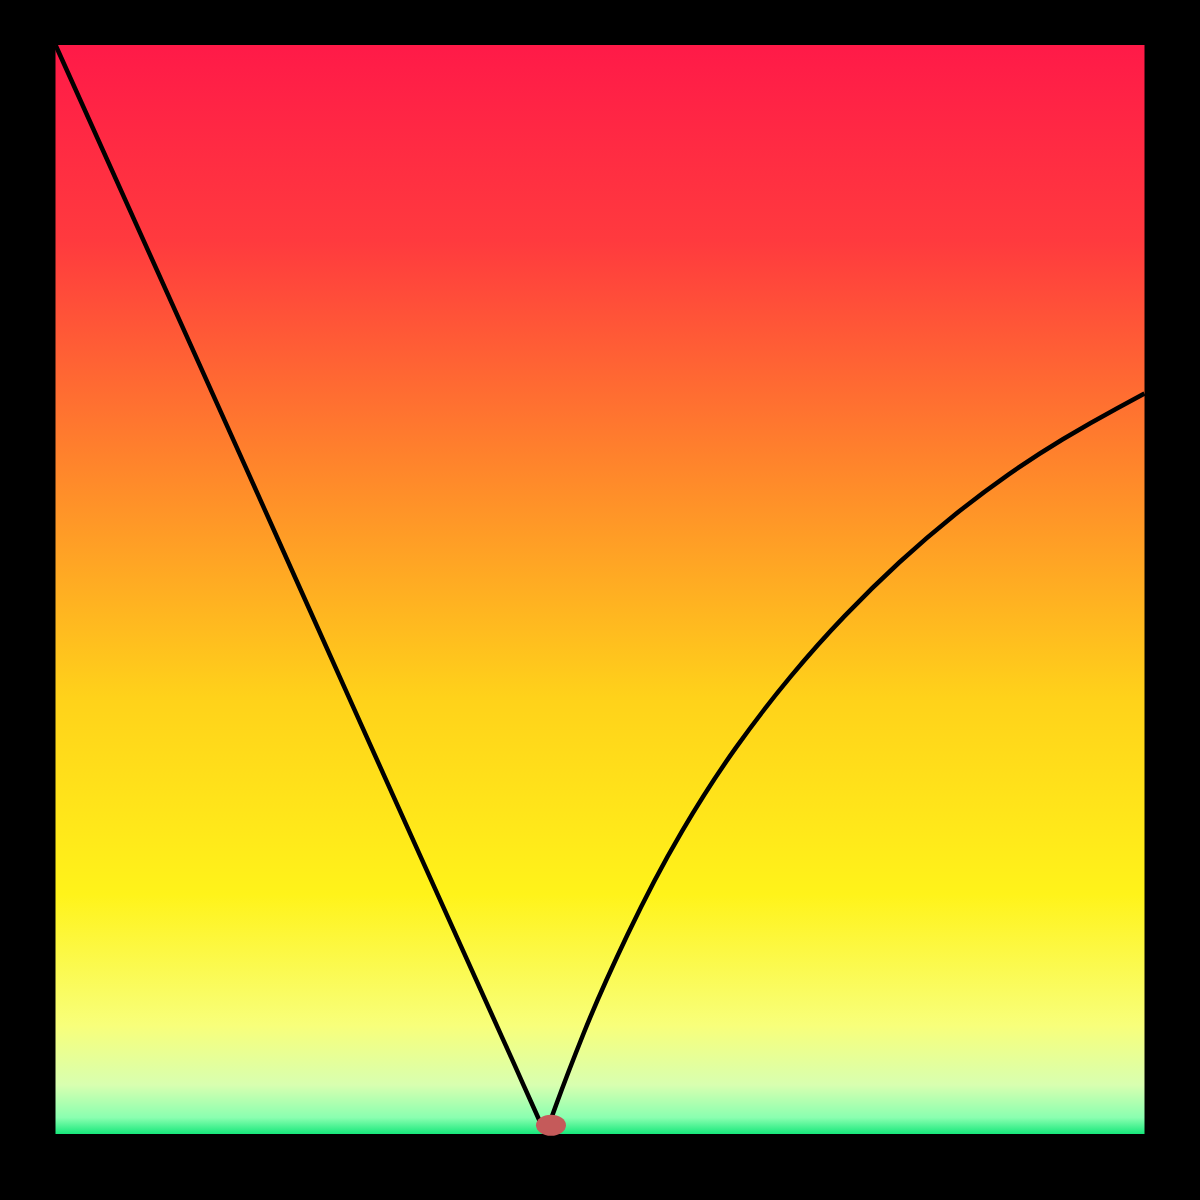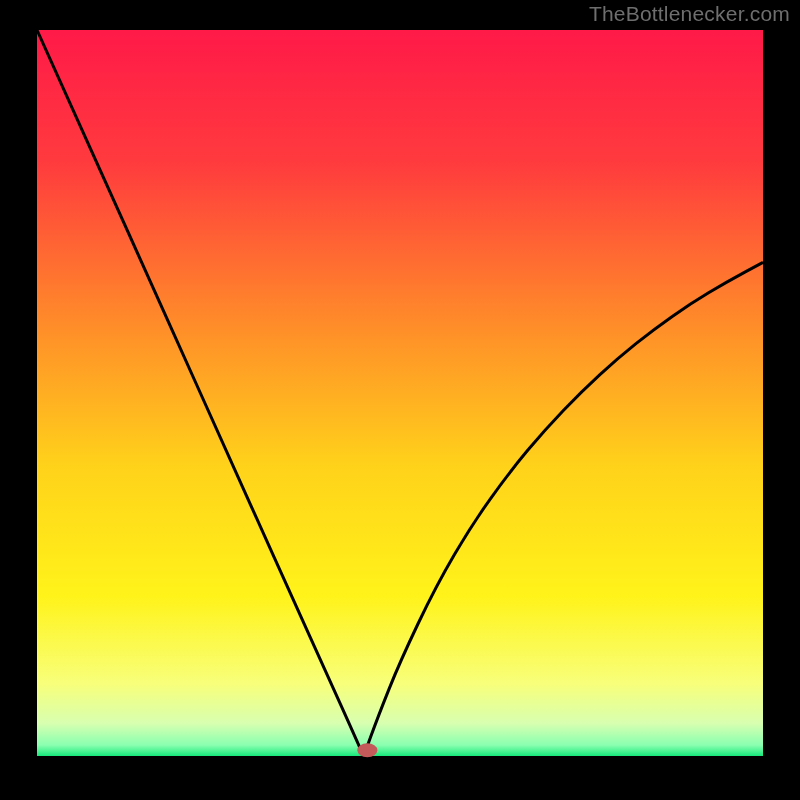--- a/index.html
+++ b/index.html
@@ -50,14 +50,13 @@
     </defs>
 
     <rect x="0" y="0" width="800" height="800" fill="#000"></rect>
 
     <rect id="plot-rect" fill="url(#bg-grad)" x="37" y="30" width="726" height="726"></rect>
 
     <path id="curve-path" fill="none" stroke-width="3" d="M 37 30 Q 73.30000000000001 110.58599999999998 91.45000000000002 150.87899999999996 Q 109.60000000000001 191.17199999999997 127.75 231.46499999999997 Q 145.89999999999998 271.758 164.05 312.05099999999993 Q 182.20000000000002 352.34399999999994 200.35000000000002 393 Q 218.5 433.65600000000006 236.64999999999998 473.949 Q 254.79999999999998 514.242 272.95 554.535 Q 291.1 594.828 309.25 635.121 Q 327.40000000000003 675.414 334.66 691.386 Q 341.92 707.3580000000001 349.18 723.693 Q 356.44 740.028 360.07 748.014 Q 363.7 756 363.7 756 Q 363.7 756 370.96 736.035 Q 378.21999999999997 716.0699999999999 389.11 688.845 Q 400 661.62 418.15 623.505 Q 436.3 585.39 454.45 554.535 Q 472.59999999999997 523.68 490.75 498.27 Q 508.90000000000003 472.86 527.0500000000001 451.08000000000004 Q 545.2 429.3 563.35 410.424 Q 581.5 391.548 599.6500000000001 374.85 Q 617.8000000000001 358.15200000000004 635.95 343.63200000000006 Q 654.1 329.112 672.25 316.40700000000004 Q 690.4 303.702 708.55 292.812 Q 726.6999999999999 281.92199999999997 744.8499999999999 272.121 L 763 262.31999999999994" stroke="#000000"></path>
 
     <ellipse id="marker-dot" cx="367.33" cy="750.192" rx="10" ry="7" fill="#c55a5a"></ellipse>
   </svg>
-  <div class="watermark">TheBottlenecker.com</div>
 </div>
 
 </body></html>

